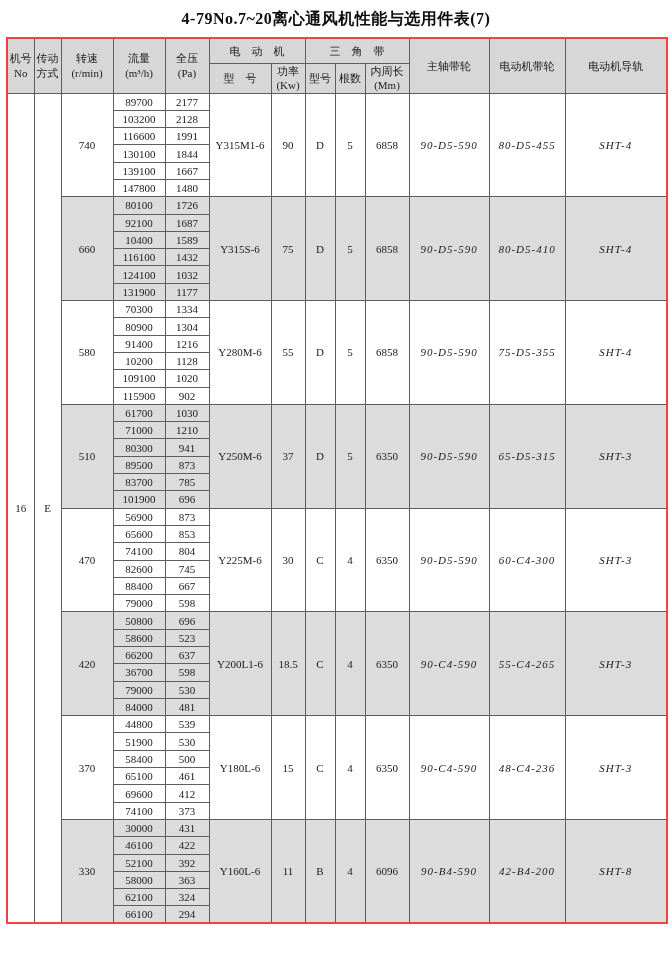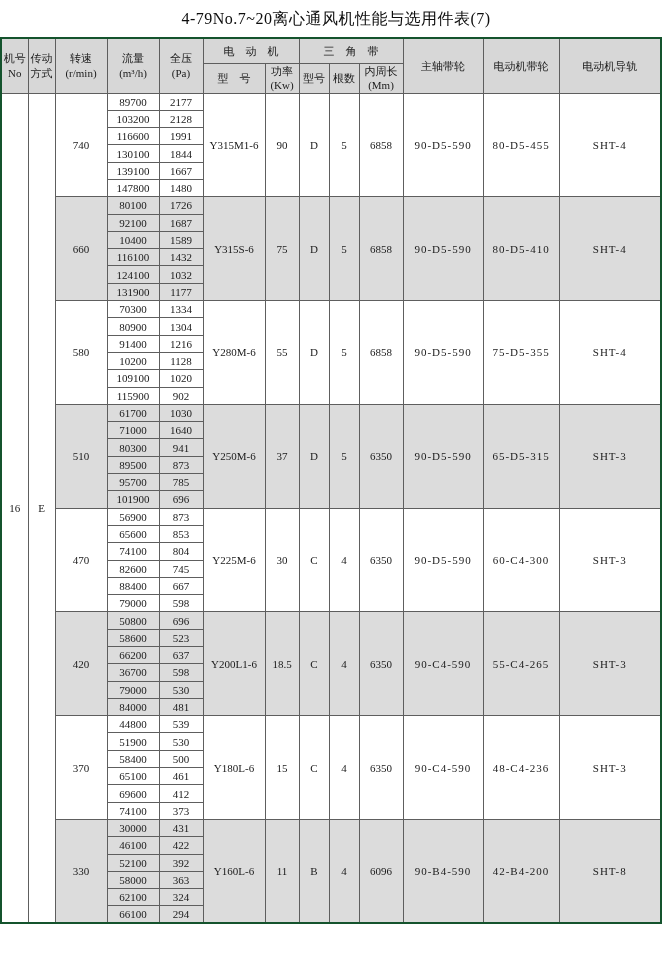--- a/index.html
+++ b/index.html
@@ -5,52 +5,52 @@
   * { box-sizing: border-box; }
   html, body {
     margin: 0; padding: 0;
     width: 672px; height: 968px;
     background: #ffffff;
     font-family: "Liberation Serif", "DejaVu Serif", serif;
     color: #1a1a1a;
   }
   .page-title {
     text-align: center;
-    font-weight: normal;
+    font-weight: bold;
     font-size: 16px;
     letter-spacing: 0.5px;
     padding: 9px 0 7px 0;
     color: #0d0d0d;
   }
   table.fan-table {
     border-collapse: collapse;
     table-layout: fixed;
     width: 660px;
-    margin-left: 0;
-    border: 2px solid #14532d;
+    margin-left: 6px;
+    border: 2px solid #ef4444;
   }
   .fan-table th, .fan-table td {
     border: 1px solid #5e5e5e;
     text-align: center;
     vertical-align: middle;
     padding: 0;
     font-size: 11px;
     overflow: hidden;
   }
   .fan-table thead th {
     background: #d7d7d7;
     font-weight: normal;
     line-height: 1.3;
   }
   .fan-table thead tr.group-row th { height: 25px; }
   .fan-table thead tr.sub-row th { height: 30px; }
   .fan-table tbody td { height: 17.3px; background: #ffffff; }
   .fan-table tbody td.shaded { background: #dcdcdc; }
   .fan-table tbody td.plain { background: #ffffff; }
-  .fan-table td.code { letter-spacing: 1px; }
+  .fan-table td.code { letter-spacing: 1px; font-style: italic; }
   .hdr-line { display: block; }
 </style>
 </head>
 <body>
 
 <div class="page-title">4-79No.7~20离心通风机性能与选用件表(7)</div>
 
 <table class="fan-table">
   <colgroup>
     <col style="width:27px">
@@ -219,32 +219,32 @@
         <td rowspan="6" class="shaded">37</td>
         <td rowspan="6" class="shaded">D</td>
         <td rowspan="6" class="shaded">5</td>
         <td rowspan="6" class="shaded">6350</td>
         <td rowspan="6" class="shaded code">90-D5-590</td>
         <td rowspan="6" class="shaded code">65-D5-315</td>
         <td rowspan="6" class="shaded code">SHT-3</td>
       </tr>
       <tr>
         <td class="shaded">71000</td>
-        <td class="shaded">1640</td>
+        <td class="shaded">1210</td>
       </tr>
       <tr>
         <td class="shaded">80300</td>
         <td class="shaded">941</td>
       </tr>
       <tr>
         <td class="shaded">89500</td>
         <td class="shaded">873</td>
       </tr>
       <tr>
-        <td class="shaded">95700</td>
+        <td class="shaded">83700</td>
         <td class="shaded">785</td>
       </tr>
       <tr>
         <td class="shaded">101900</td>
         <td class="shaded">696</td>
       </tr>
       <tr>
         <td rowspan="6" class="plain">470</td>
         <td class="plain">56900</td>
         <td class="plain">873</td>

